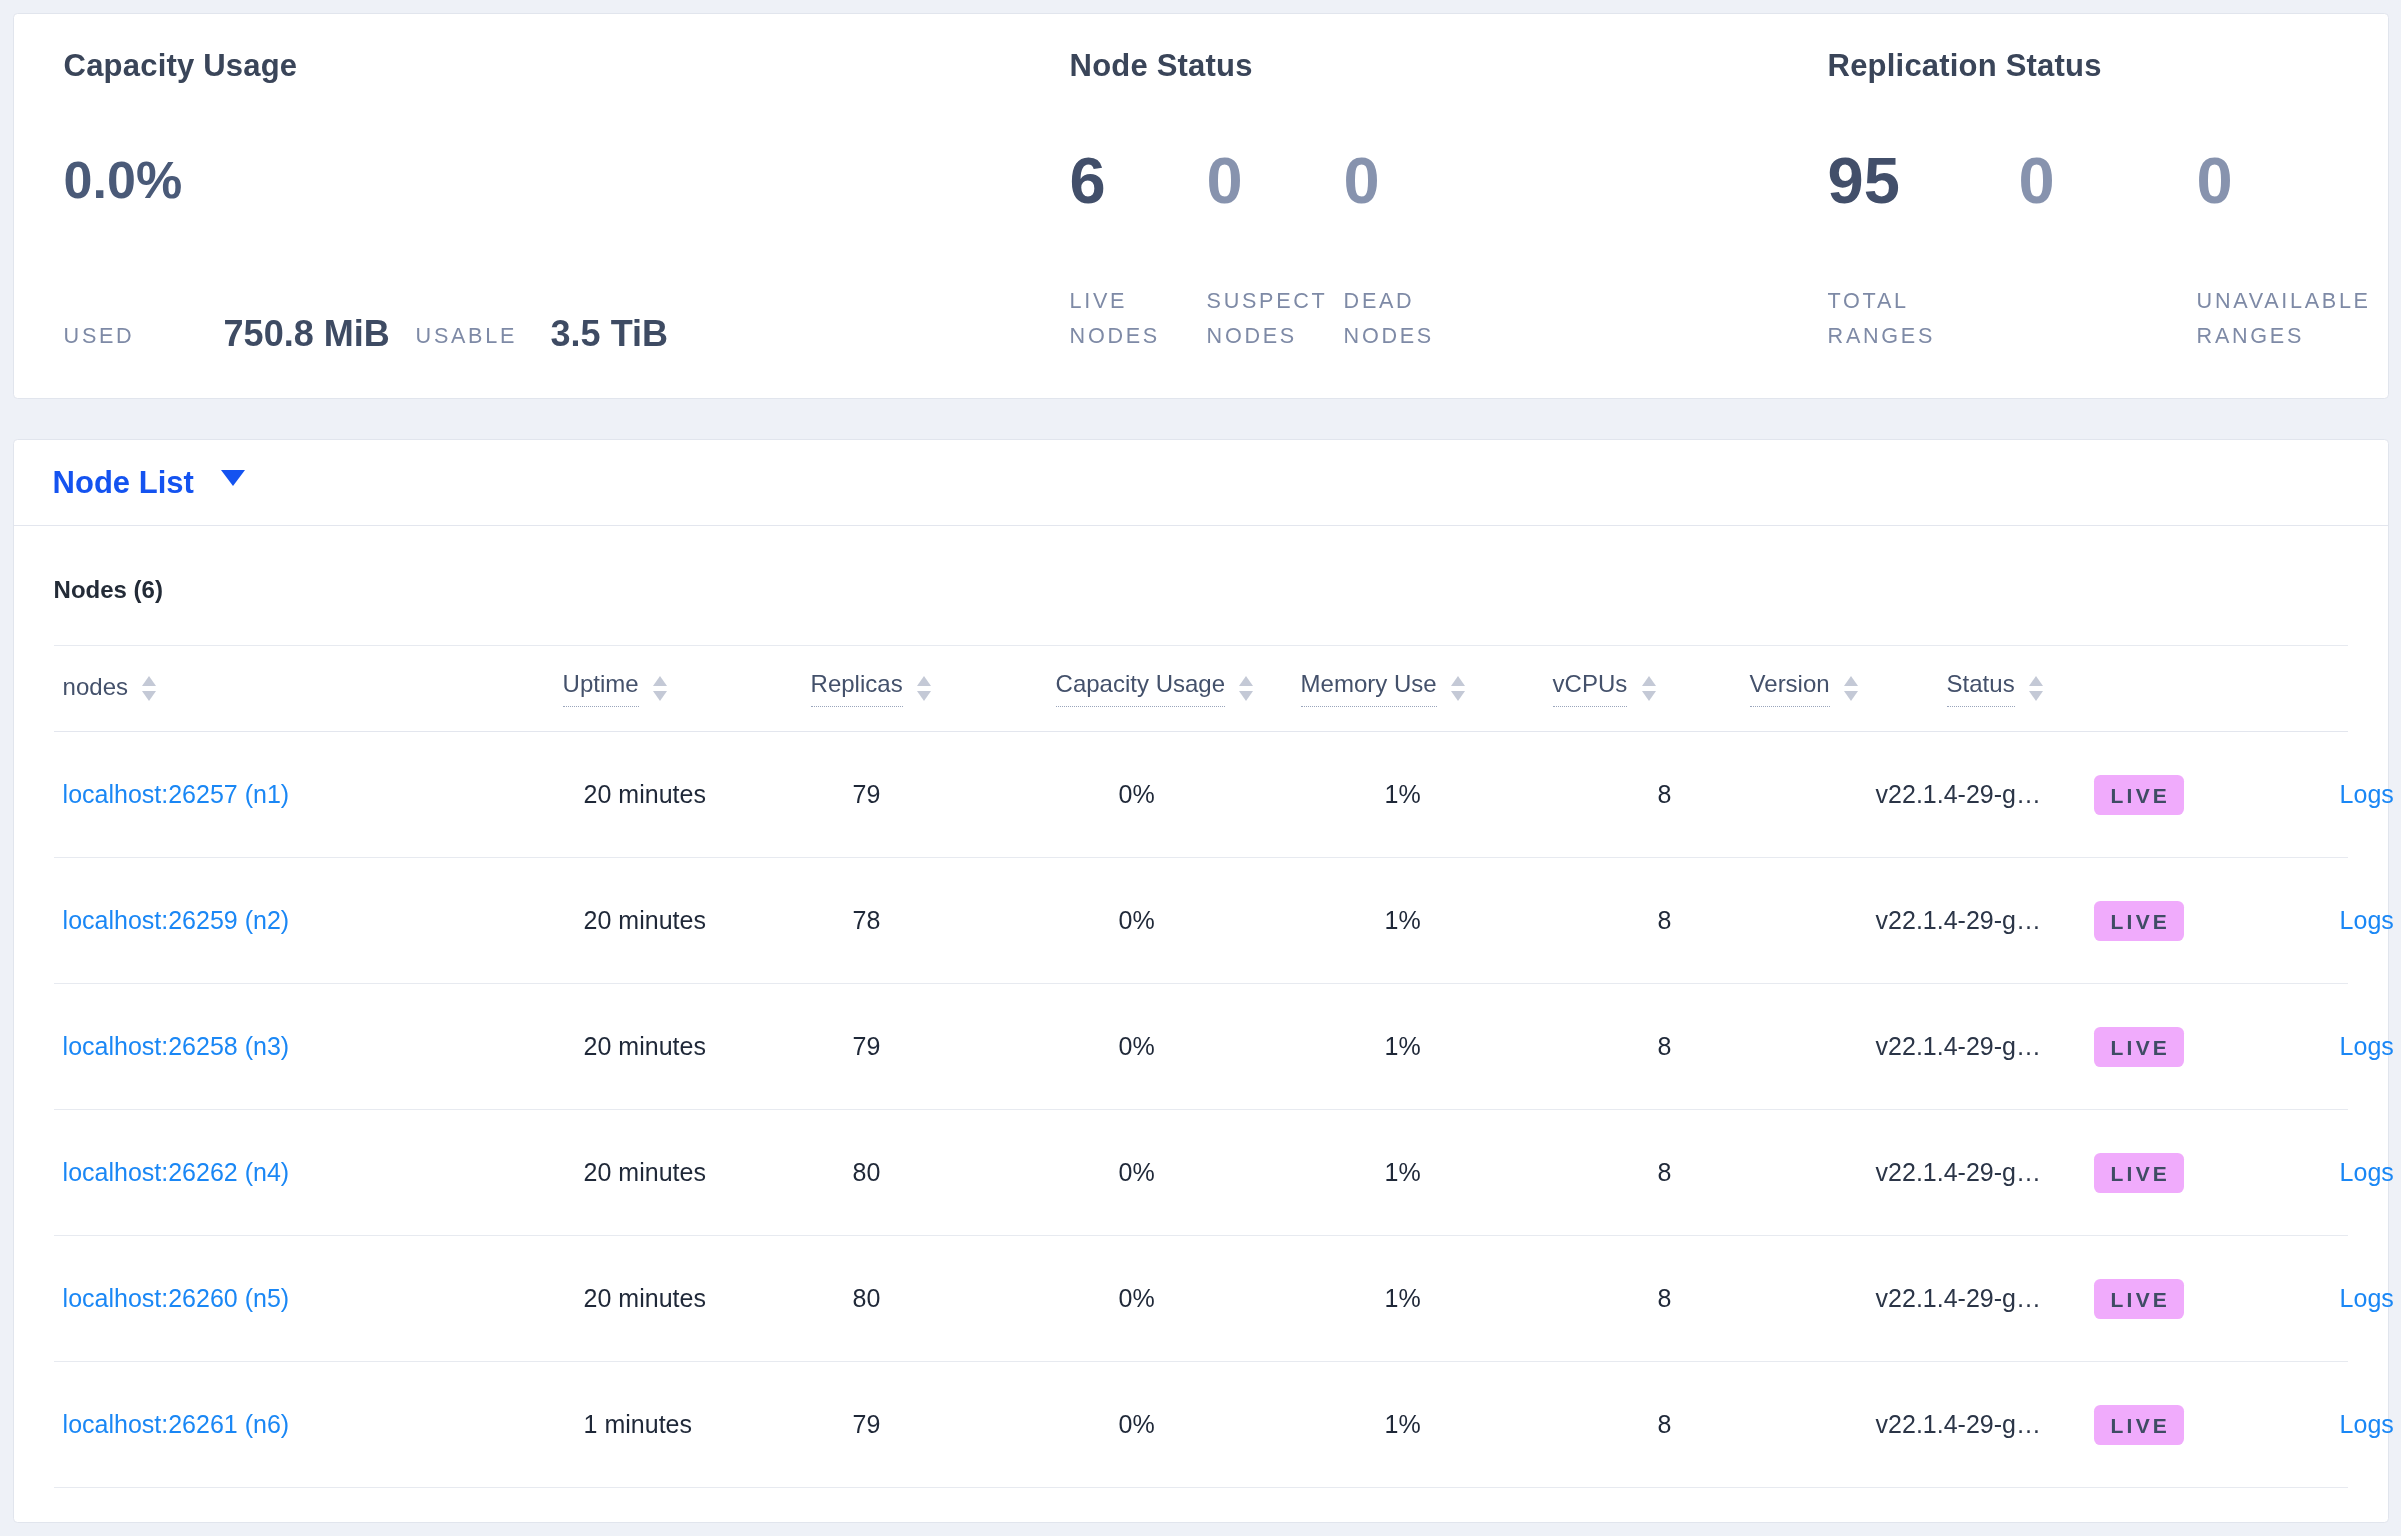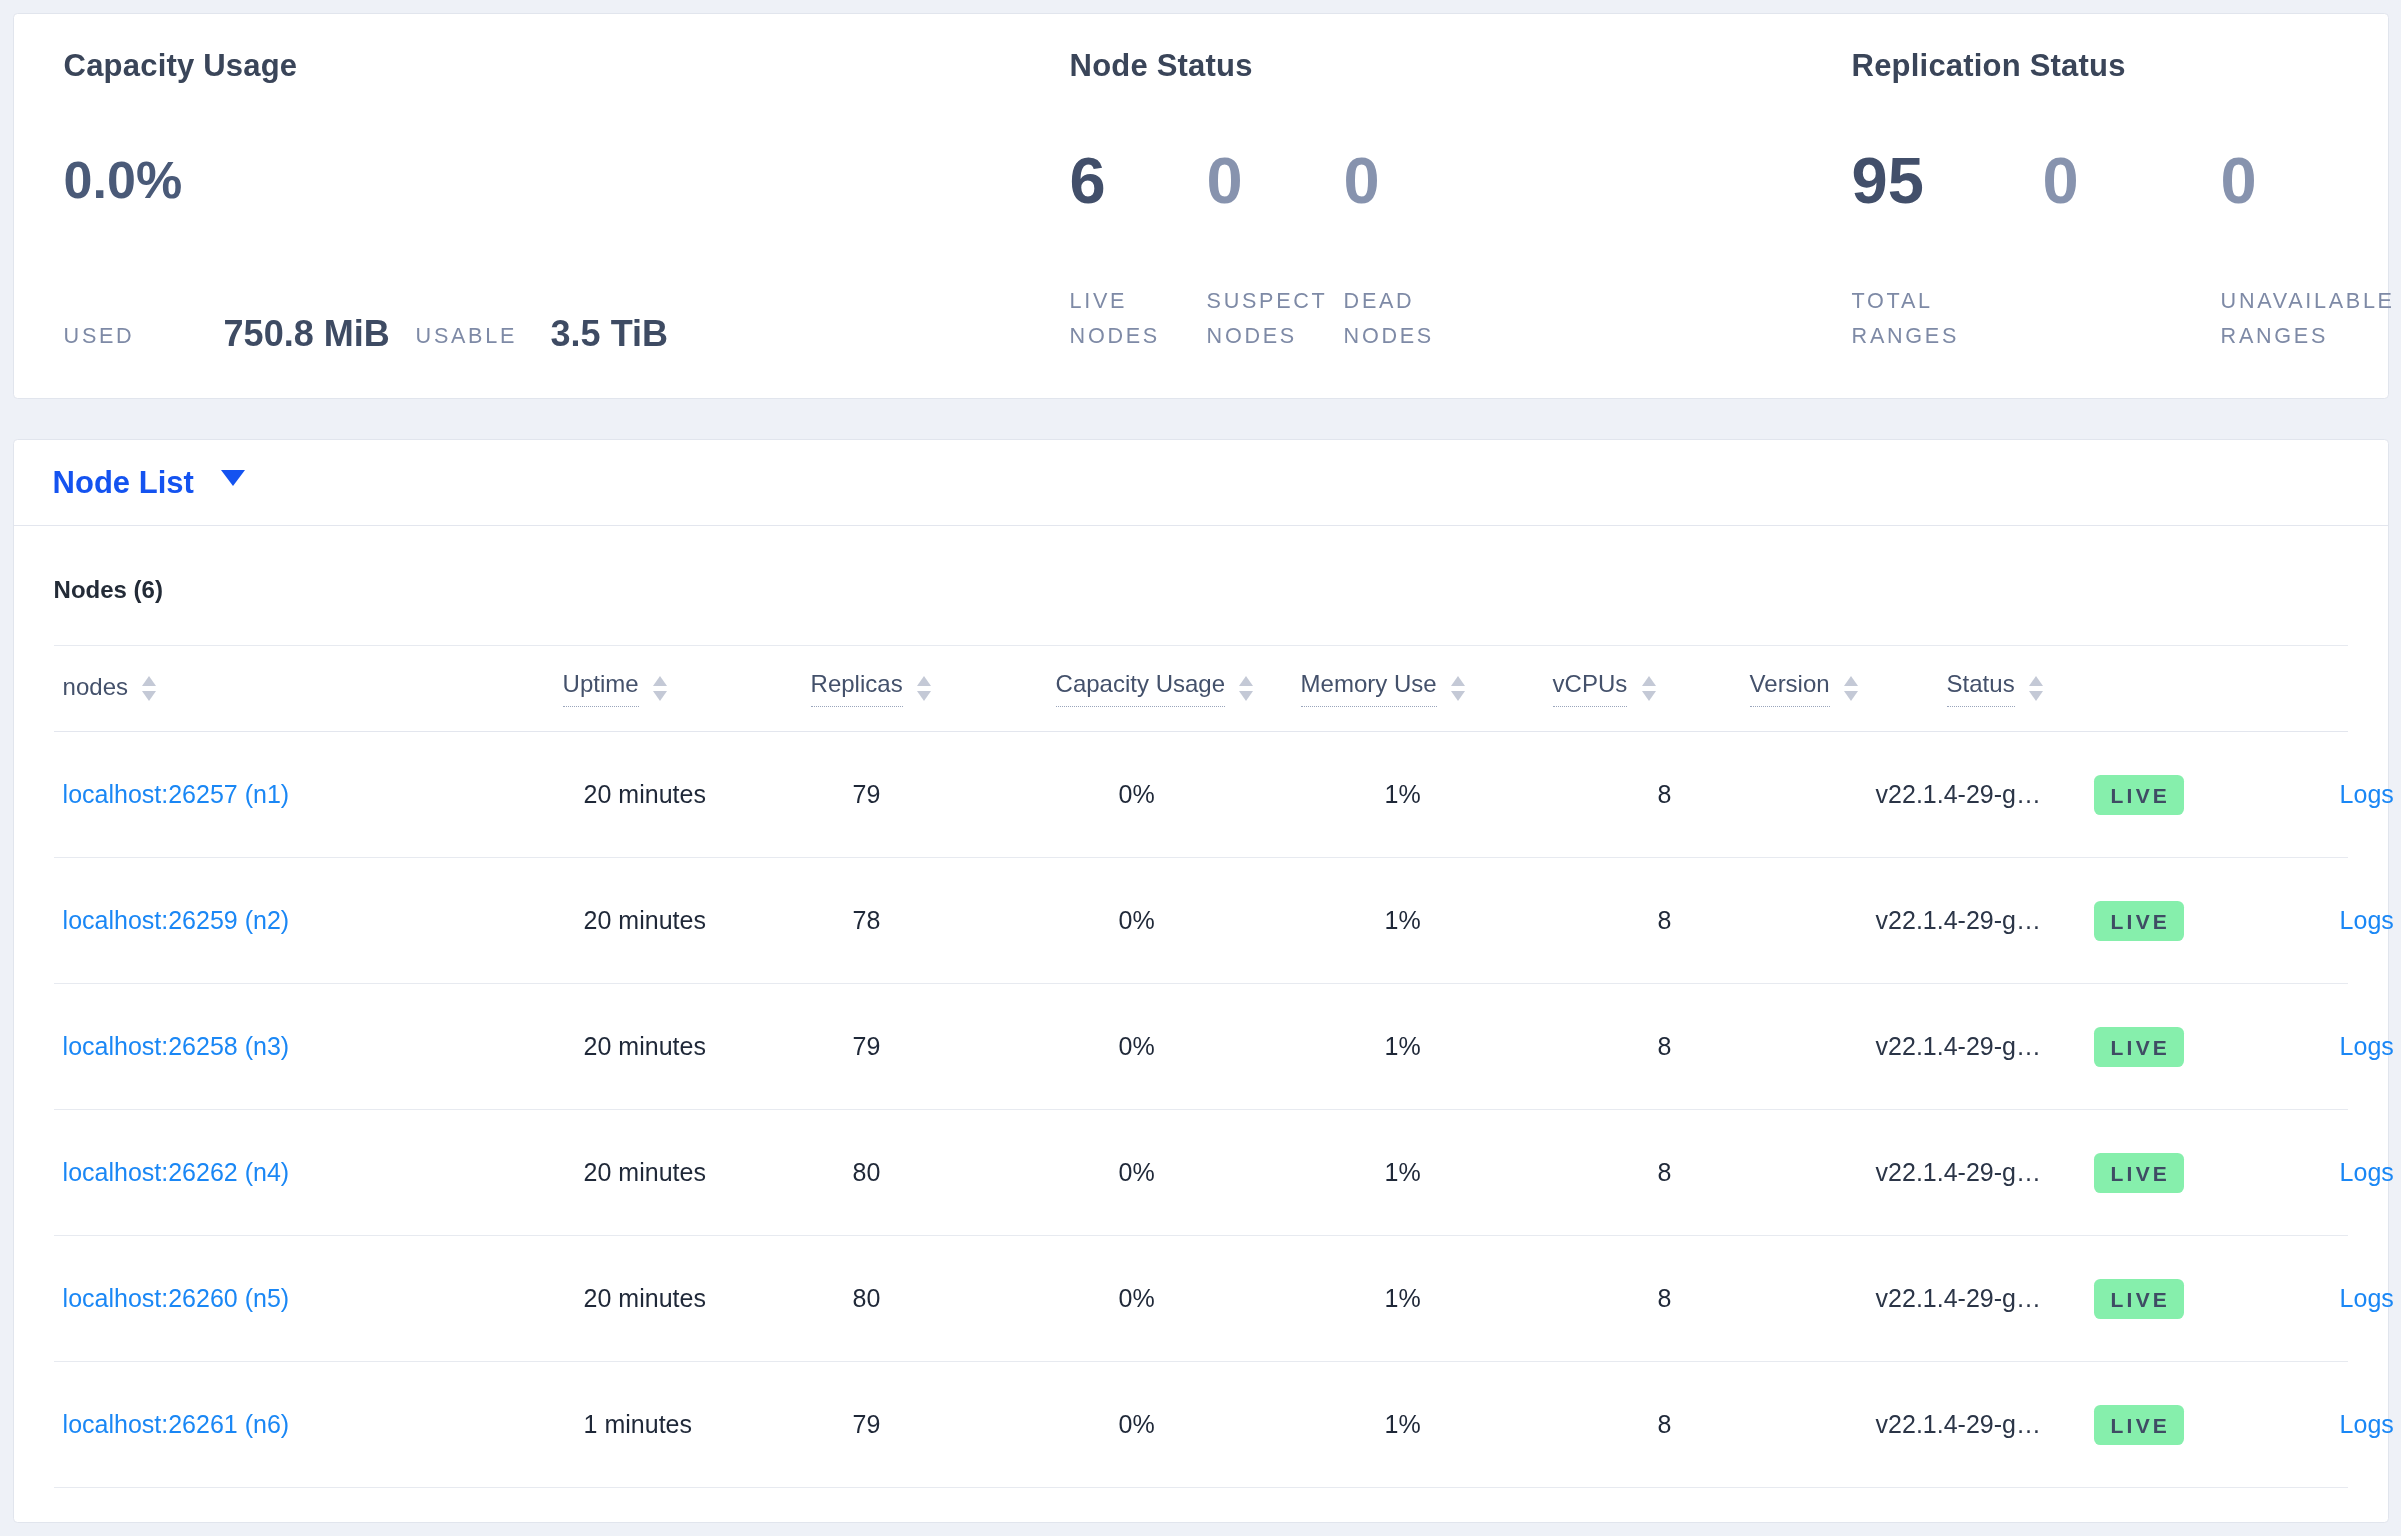--- a/index.html
+++ b/index.html
@@ -13,21 +13,21 @@
   .card{
     position:absolute;left:12.6px;background:#ffffff;
     border:0.9px solid #e1e5ed;border-radius:4.5px;box-sizing:border-box;
     width:2376px;
   }
   
   #stats-card{top:12.6px;height:386px;}
   .section{position:absolute;top:0;bottom:0;}
   .sec-cap{left:50px;width:956px;}
   .sec-ns{left:1056px;width:685px;}
-  .sec-rs{left:1814px;width:541px;margin-left:24px;}
+  .sec-rs{left:1814px;width:541px;}
   .sec-title{
     position:absolute;top:34px;left:0;
     font-size:31px;font-weight:700;color:#3a4559;letter-spacing:0.2px;
   }
   .cap-pct{
     position:absolute;left:0;top:130px;
     font-size:52px;line-height:72px;font-weight:700;color:#4a5a78;
   }
   .cap-bar-area{position:absolute;left:156px;top:147px;width:497px;}
   .cap-bar{position:relative;height:42px;background:#e8eaf2;overflow:hidden;}
@@ -94,21 +94,21 @@
   .h-label{font-size:24px;color:#44516b;padding-bottom:3.6px;white-space:nowrap;}
   .h-label.dotted{border-bottom:1.8px dotted #9aa5bb;padding-bottom:7.2px;}
   .sort{display:inline-flex;flex-direction:column;gap:4.5px;margin-left:14.4px;}
   .sort .up{width:0;height:0;border-left:7.2px solid transparent;border-right:7.2px solid transparent;border-bottom:10px solid #c4c9d6;}
   .sort .down{width:0;height:0;border-left:7.2px solid transparent;border-right:7.2px solid transparent;border-top:10px solid #c4c9d6;}
   .trow{height:126px;border-bottom:0.9px solid #e7eaf0;box-sizing:border-box;gap:21px;}
   .cell{padding-left:9px;font-size:25px;color:#1f2838;white-space:nowrap;}
   .node-link,.logs-link{color:#1a87f5;cursor:pointer;text-decoration:none;}
   .c-version{color:#2b3547;}
   .badge{
-    display:inline-block;background:#86efac;color:#3f4c64;
+    display:inline-block;background:#f0abfc;color:#3f4c64;
     font-size:21px;font-weight:700;letter-spacing:3.2px;
     padding:10px 14.4px 9px 17px;border-radius:6.3px;line-height:1;
   }
   .c-logs{text-align:right;padding-right:36px;}
 </style>
 </head>
 <body>
 
 <div class="card" id="stats-card">
 

